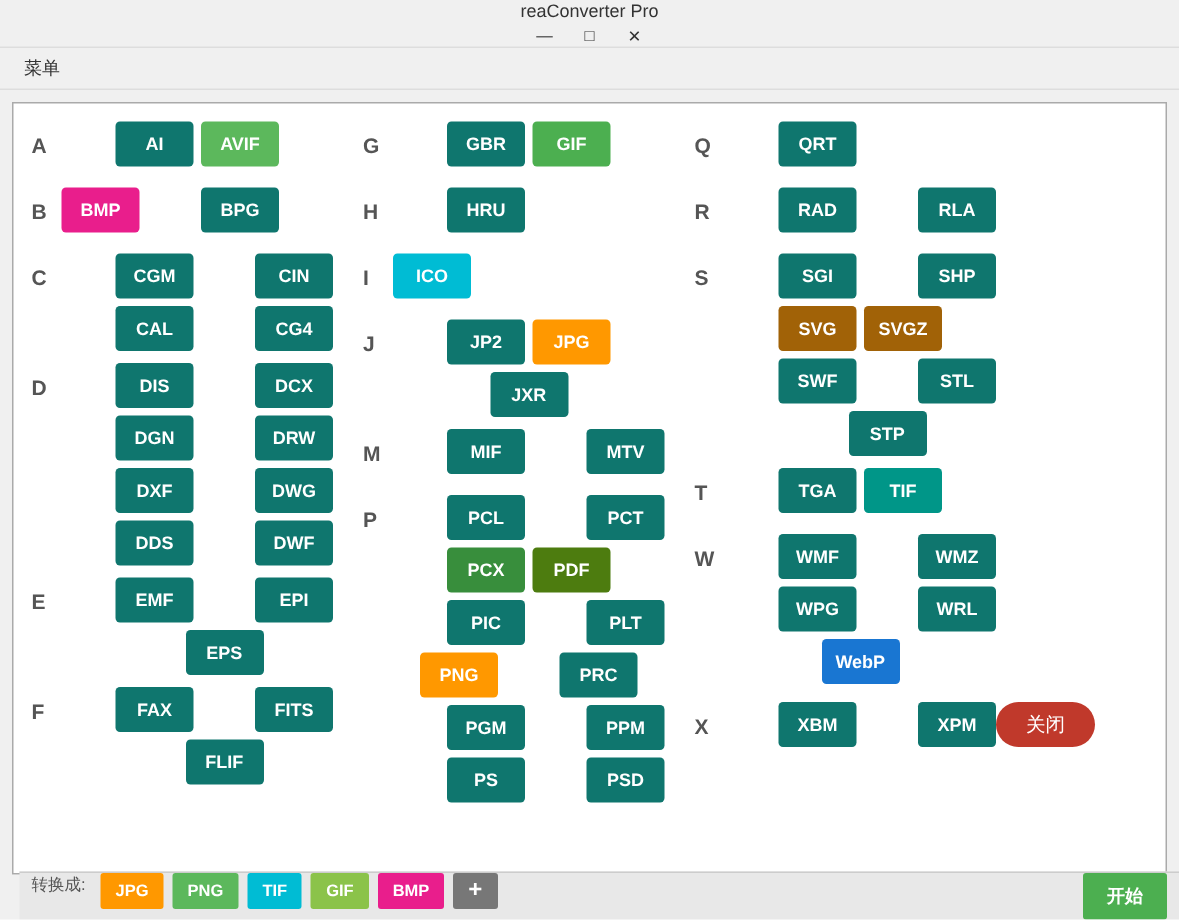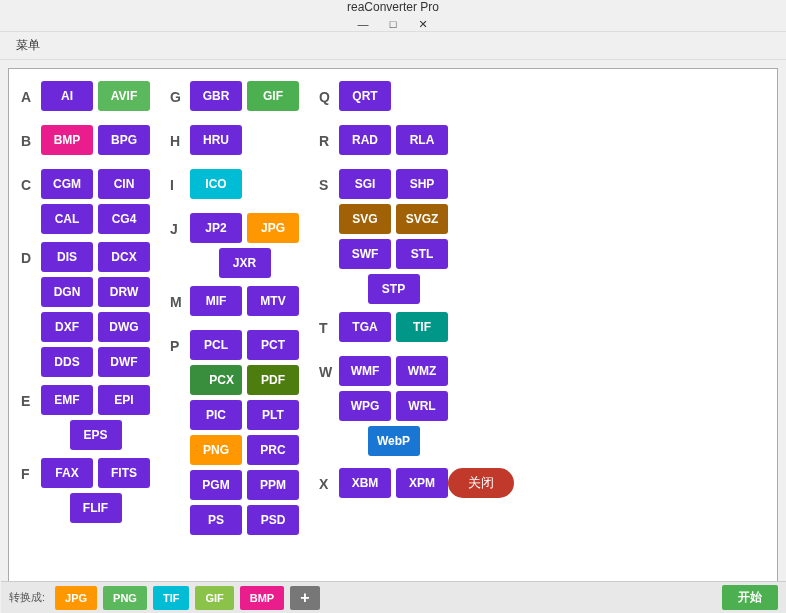--- a/index.html
+++ b/index.html
@@ -112,28 +112,28 @@
       min-width: 52px;
       padding: 0 8px;
       border: none;
       border-radius: 3px;
       font-size: 12px;
       font-weight: bold;
       cursor: pointer;
       color: white;
       background: #555;
     }
-    .fmt-btn.dark { background: #6d28d9; }
+    .fmt-btn.dark { background: #0f766e; margin-left: 36px; }
     .fmt-btn.green { background: #5cb85c; }
     .fmt-btn.bright-green { background: #4caf50; }
     .fmt-btn.magenta { background: #e91e8c; }
     .fmt-btn.cyan { background: #00bcd4; }
     .fmt-btn.orange { background: #ff9800; }
     .fmt-btn.red { background: #4d7c0f; }
-    .fmt-btn.dark-green { background: #388e3c; text-align: right; }
+    .fmt-btn.dark-green { background: #388e3c; }
     .fmt-btn.blue { background: #a16207; }
     .fmt-btn.teal { background: #009688; }
     .fmt-btn.webp-blue { background: #1976d2; }
 
     
     .multi-row {
       flex-direction: column;
     }
     .btn-row {
       display: flex;
@@ -145,27 +145,26 @@
       border: none;
       padding: 6px 20px;
       font-size: 13px;
       cursor: pointer;
       border-radius: 15px;
     }
 
     .bottom-bar {
       position: absolute;
       bottom: 0;
-      left: 1px;
+      left: 13px;
       right: 0;
       height: 32px;
       background: #e8e8e8;
       border-top: 1px solid #ccc;
       display: flex;
-      align-items: center;
       padding: 0 8px;
       gap: 6px;
     }
     .bottom-label {
       font-size: 11px;
       color: #555;
       margin-right: 4px;
     }
     .bottom-fmt-btn {
       height: 24px;

